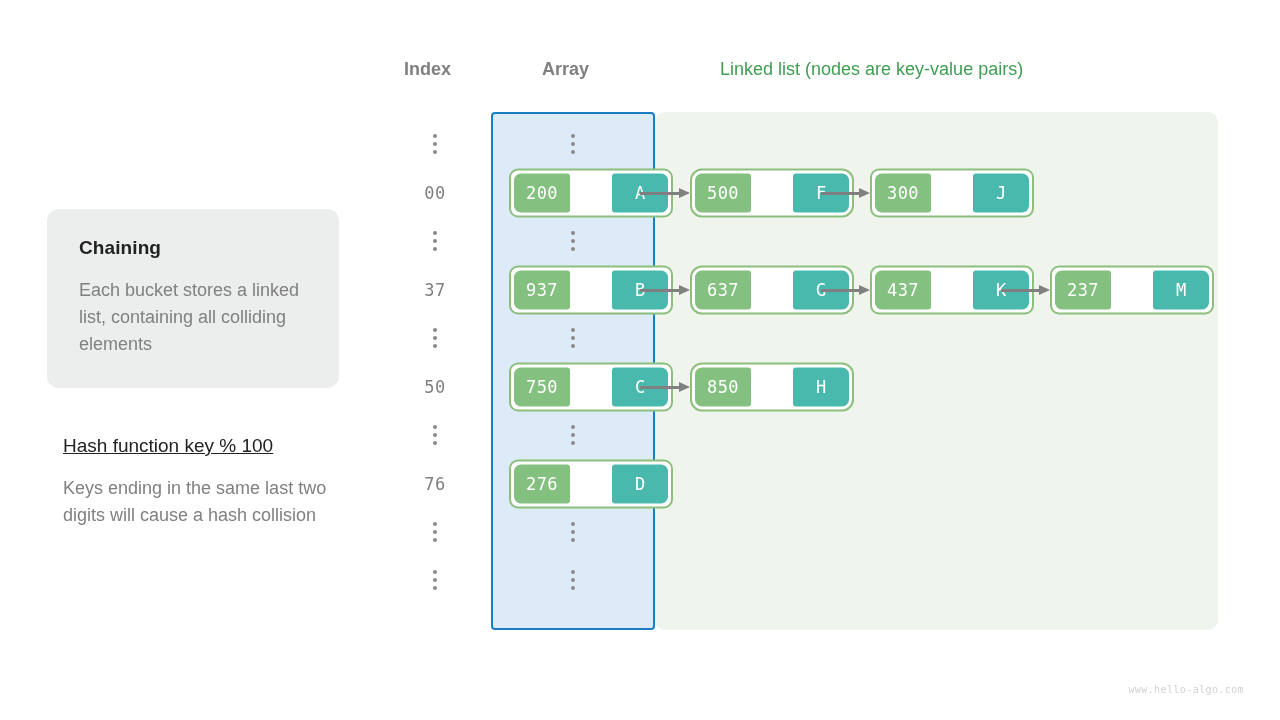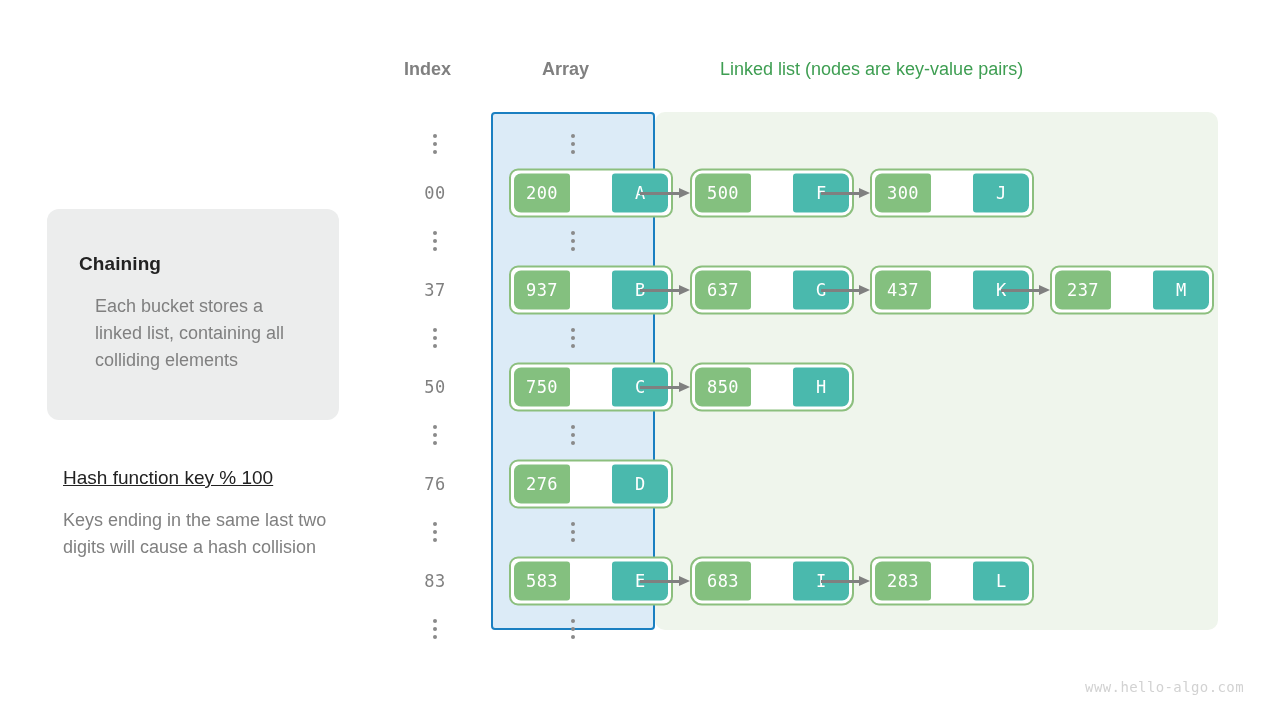--- a/index.html
+++ b/index.html
@@ -18,36 +18,36 @@
   
   .left-col {
     position: absolute;
     left: 47px;
     top: 209px;
     width: 300px;
   }
   .chaining-card {
     background: #eceded;
     border-radius: 12px;
-    padding: 44px 30px 30px 32px;
+    padding: 28px 30px 30px 32px;
     box-sizing: border-box;
     width: 292px;
   }
   .chaining-title {
     font-size: 19px;
     font-weight: bold;
     color: #222222;
     margin: 0 0 18px 0;
     letter-spacing: 0.1px;
   }
   .chaining-body {
     font-size: 18px;
     line-height: 27px;
     color: #808080;
-    margin: 16px;
+    margin: 0;
   }
   .hash-block {
     margin-top: 47px;
     padding-left: 16px;
   }
   .hash-title {
     font-size: 19px;
     color: #222222;
     margin: 0 0 18px 0;
     text-decoration: underline;
@@ -216,21 +216,21 @@
   .arr2 { left: 1001px; width: 49px; }
   .arr2 .shaft { width: 39px; }
   .arr2 .head { left: 38px; }
 
   
   .watermark {
     position: absolute;
     right: 36px;
     bottom: 25px;
     font-family: "DejaVu Sans Mono", monospace;
-    font-size: 14px;
+    font-size: 10px;
     color: #d2d2d2;
     letter-spacing: 0.4px;
   }
 </style>
 </head>
 <body>
 
 <div class="left-col">
   <div class="chaining-card">
     <p class="chaining-title">Chaining</p>
@@ -379,43 +379,20 @@
         <span></span>
         <span></span>
         <span></span>
       </div>
       <div class="dots dots-arr">
         <span></span>
         <span></span>
         <span></span>
       </div>
     </div>
-    <div class="row">
-      <div class="idx">83</div>
-      <div class="node slot0">
-        <div class="cell cell-key">583</div>
-        <div class="cell cell-val">E</div>
-      </div>
-      <div class="arrow arr0">
-        <div class="shaft"></div>
-        <div class="head"></div>
-      </div>
-      <div class="node slot1">
-        <div class="cell cell-key">683</div>
-        <div class="cell cell-val">I</div>
-      </div>
-      <div class="arrow arr1">
-        <div class="shaft"></div>
-        <div class="head"></div>
-      </div>
-      <div class="node slot2">
-        <div class="cell cell-key">283</div>
-        <div class="cell cell-val">L</div>
-      </div>
-    </div>
     <div class="row gap">
       <div class="dots dots-idx">
         <span></span>
         <span></span>
         <span></span>
       </div>
       <div class="dots dots-arr">
         <span></span>
         <span></span>
         <span></span>

